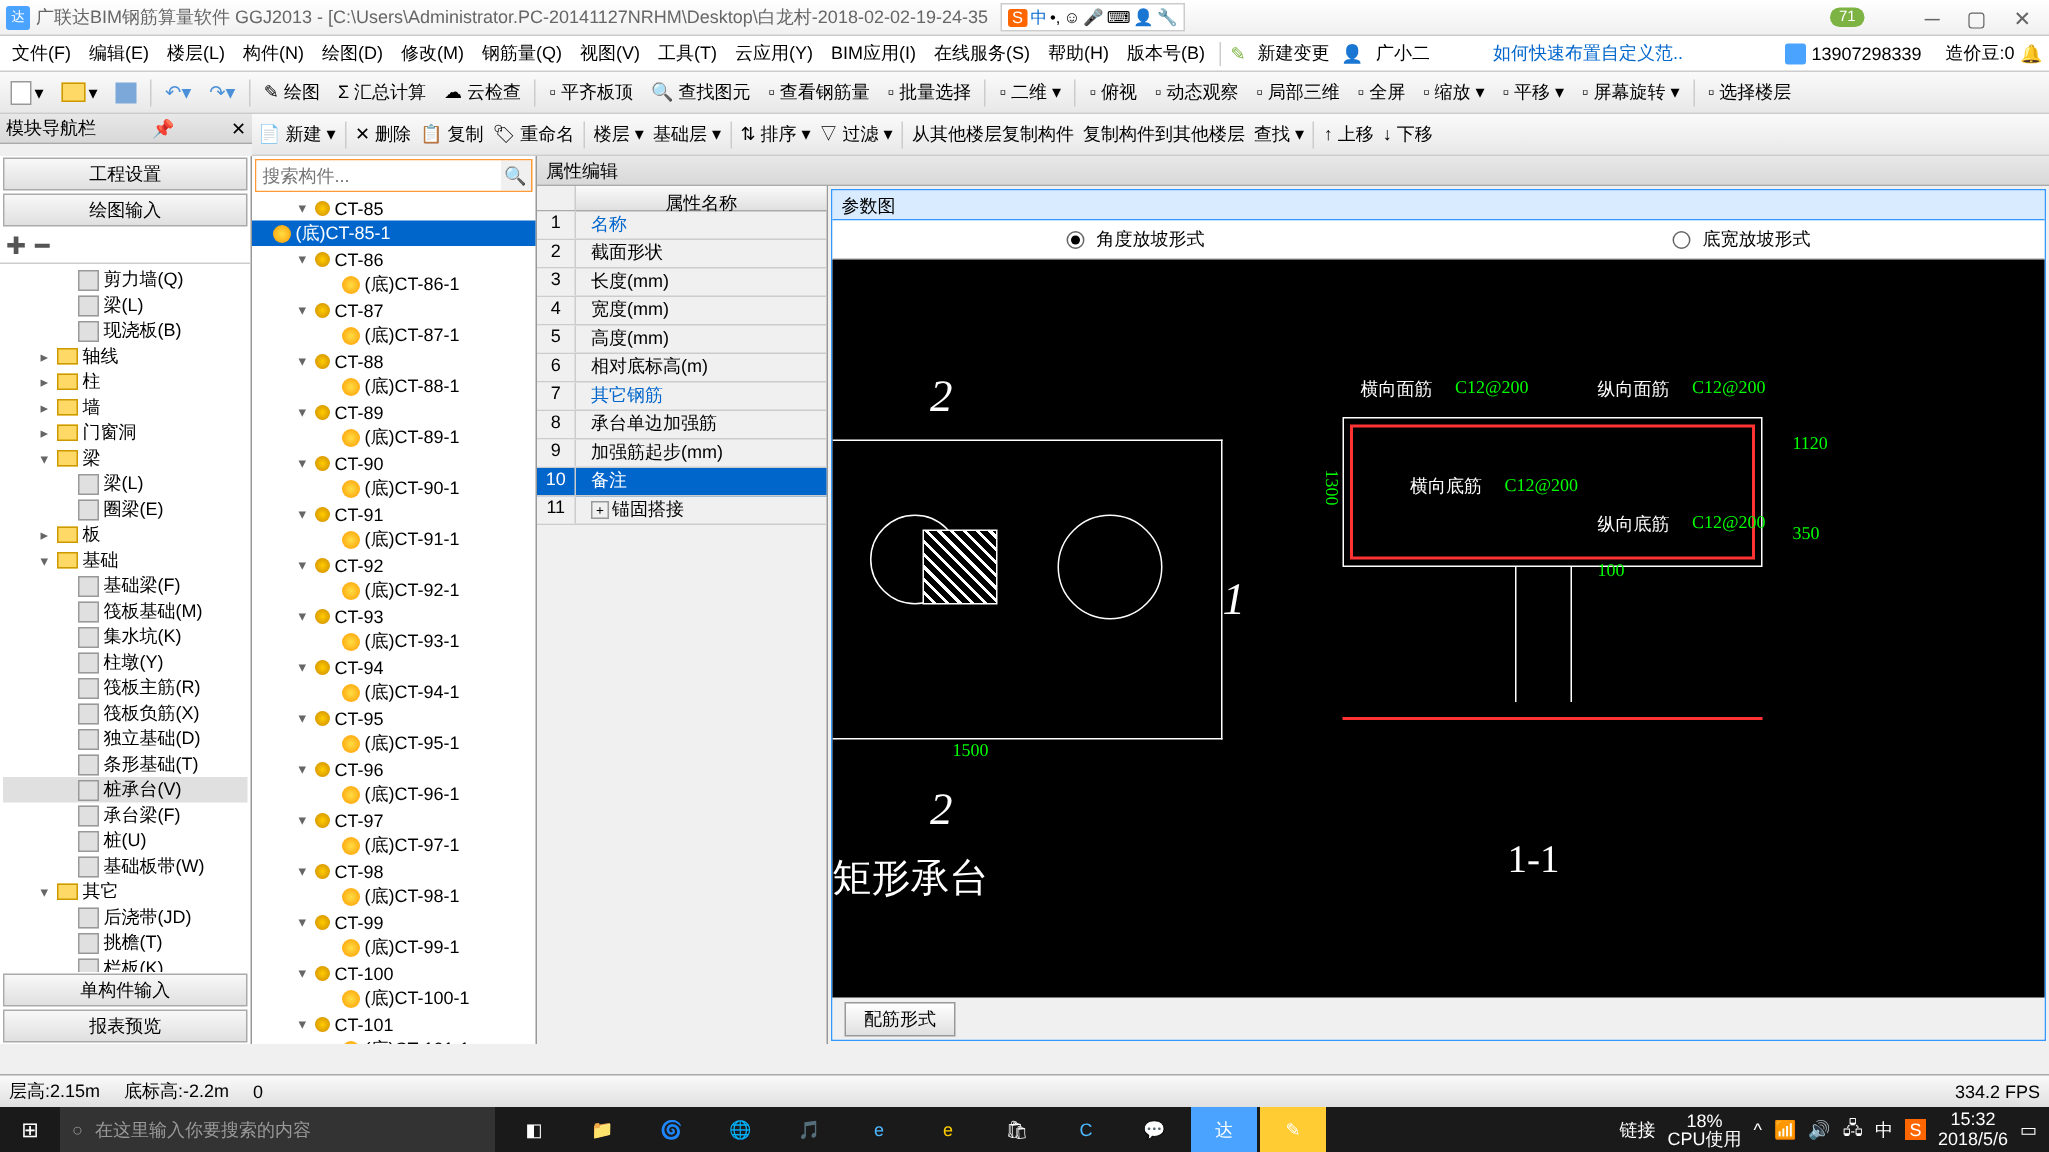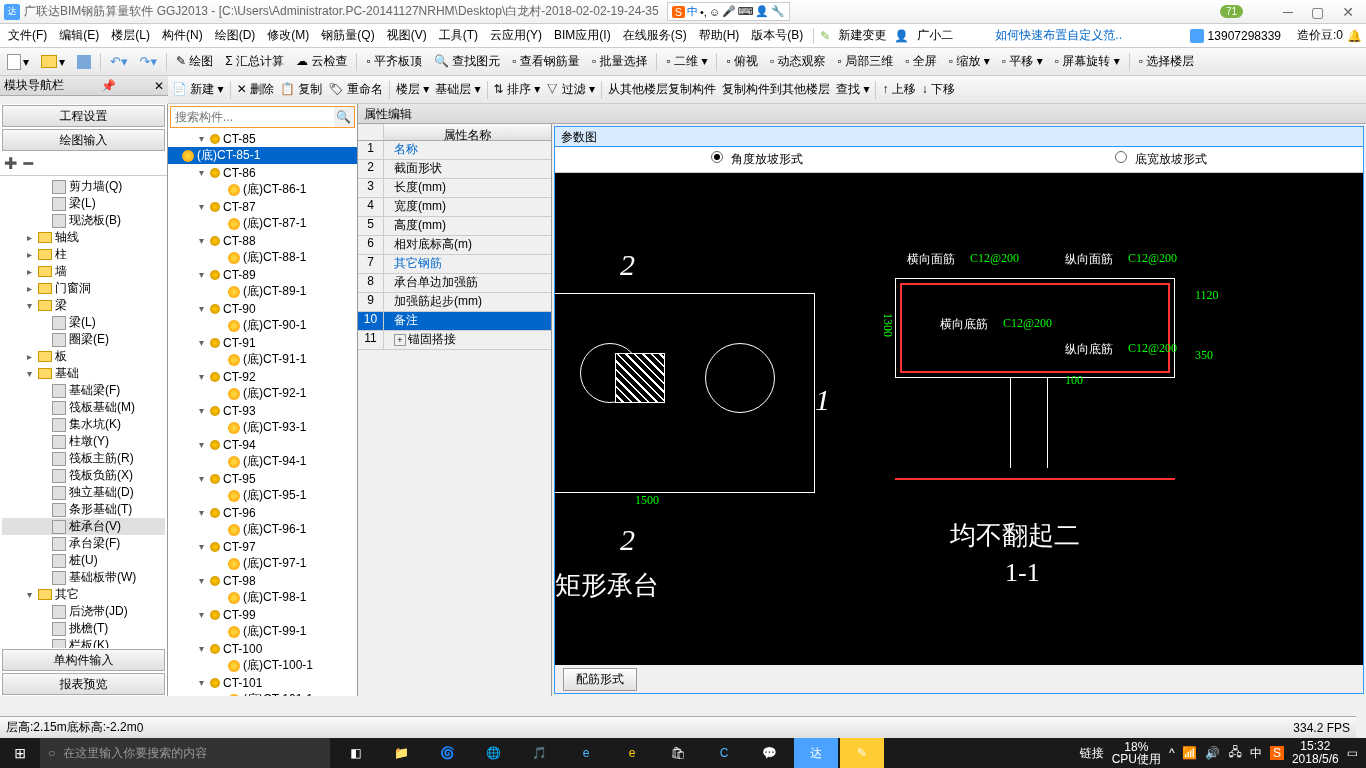--- a/index.html
+++ b/index.html
@@ -70,28 +70,28 @@
 .prop-table .rn{width:26px;background:#f0f0f0;text-align:center;border-right:1px solid #ccc;}
 .prop-table .rv{flex:1;padding-left:10px;}
 .prop-table .sel-row{background:#0066cc;color:#fff;}
 .prop-table .sel-row .rn{background:#0066cc;color:#fff;}
 .prop-table .blue{color:#0066cc;}
 .prop-table .plus{width:12px;display:inline-block;text-align:center;border:1px solid #999;margin-right:2px;font-size:9px;line-height:10px;}
 
 .canvas-wrap{flex:1;display:flex;flex-direction:column;border:1px solid #3399ff;margin:2px;}
 .canvas-title{height:20px;background:#d9ecff;border-bottom:1px solid #3399ff;padding:0 6px;line-height:20px;}
 .radio-row{height:26px;background:#fff;display:flex;align-items:center;justify-content:space-around;border-bottom:1px solid #ccc;}
-.radio-row label{display:flex;gap:8px;}
+.radio-row label{display:flex;align-items:center;gap:8px;}
 .radio-row .r{width:12px;height:12px;border:1px solid #666;border-radius:50%;display:inline-flex;align-items:center;justify-content:center;}
 .radio-row .r.on::after{content:"";width:6px;height:6px;background:#000;border-radius:50%;}
 .cad-canvas{flex:1;background:#000;position:relative;overflow:hidden;}
 .btn-row{height:28px;background:#f0f0f0;display:flex;justify-content:flex-start;align-items:center;padding:0 8px;}
 .btn-row button{padding:2px 12px;background:linear-gradient(#fff,#e0e0e0);border:1px solid #999;}
 
-.statusbar{height:22px;background:linear-gradient(#fafafa,#e0e0e0);border-top:1px solid #aaa;display:flex;align-items:center;padding:0 6px;font-size:12px;position:absolute;bottom:30px;left:0;right:10px;}
+.statusbar{height:22px;background:linear-gradient(#fafafa,#e0e0e0);border-top:1px solid #aaa;display:flex;align-items:center;padding:0 6px;gap:16px;font-size:12px;position:absolute;bottom:30px;left:0;right:0;}
 .statusbar .fps{margin-left:auto;}
 
 .taskbar{height:30px;background:#1a1a1a;position:absolute;bottom:0;left:0;right:0;display:flex;align-items:center;color:#fff;}
 .taskbar .start{width:40px;text-align:center;font-size:14px;}
 .taskbar .search{flex:0 0 290px;background:#333;height:30px;display:flex;align-items:center;padding:0 8px;color:#999;gap:8px;}
 .taskbar .apps{display:flex;gap:2px;padding:0 4px;}
 .taskbar .app{width:44px;height:30px;display:flex;align-items:center;justify-content:center;}
 .taskbar .tray{margin-left:auto;display:flex;align-items:center;gap:8px;padding:0 8px;font-size:11px;}
 .taskbar .clock{text-align:center;line-height:13px;}
 
@@ -642,21 +642,20 @@
           <span class="lbl green" style="left:640px;top:175px">350</span>
           <span class="lbl green" style="left:510px;top:200px">100</span>
           <span class="lbl white" style="left:352px;top:78px">横向面筋</span>
           <span class="lbl green" style="left:415px;top:78px">C12@200</span>
           <span class="lbl white" style="left:510px;top:78px">纵向面筋</span>
           <span class="lbl green" style="left:573px;top:78px">C12@200</span>
           <span class="lbl white" style="left:385px;top:143px">横向底筋</span>
           <span class="lbl green" style="left:448px;top:143px">C12@200</span>
           <span class="lbl white" style="left:510px;top:168px">纵向底筋</span>
           <span class="lbl green" style="left:573px;top:168px">C12@200</span>
-          <span class="lbl white" style="left:395px;top:345px;font-size:26px;font-family:'SimSun'">均不翻起二</span>
           <span class="lbl white" style="left:450px;top:385px;font-size:26px;font-family:'SimSun'">1-1</span>
         </div>
         <div class="btn-row">
           <button>配筋形式</button>
         </div>
       </div>
     </div>
   </div>
 </div>
 

